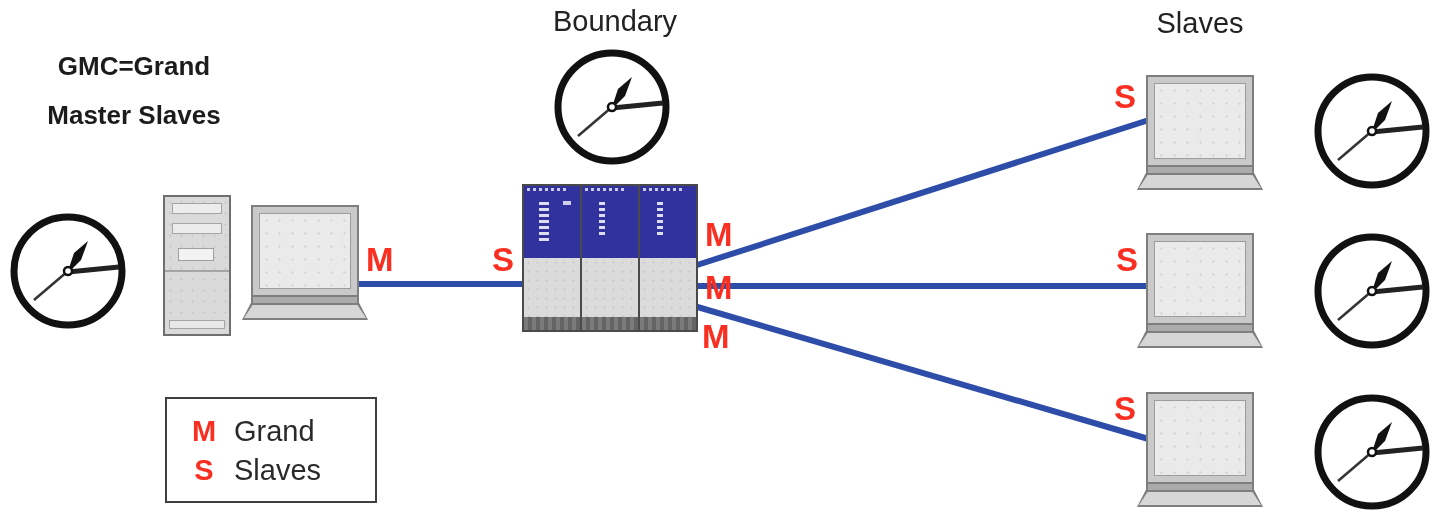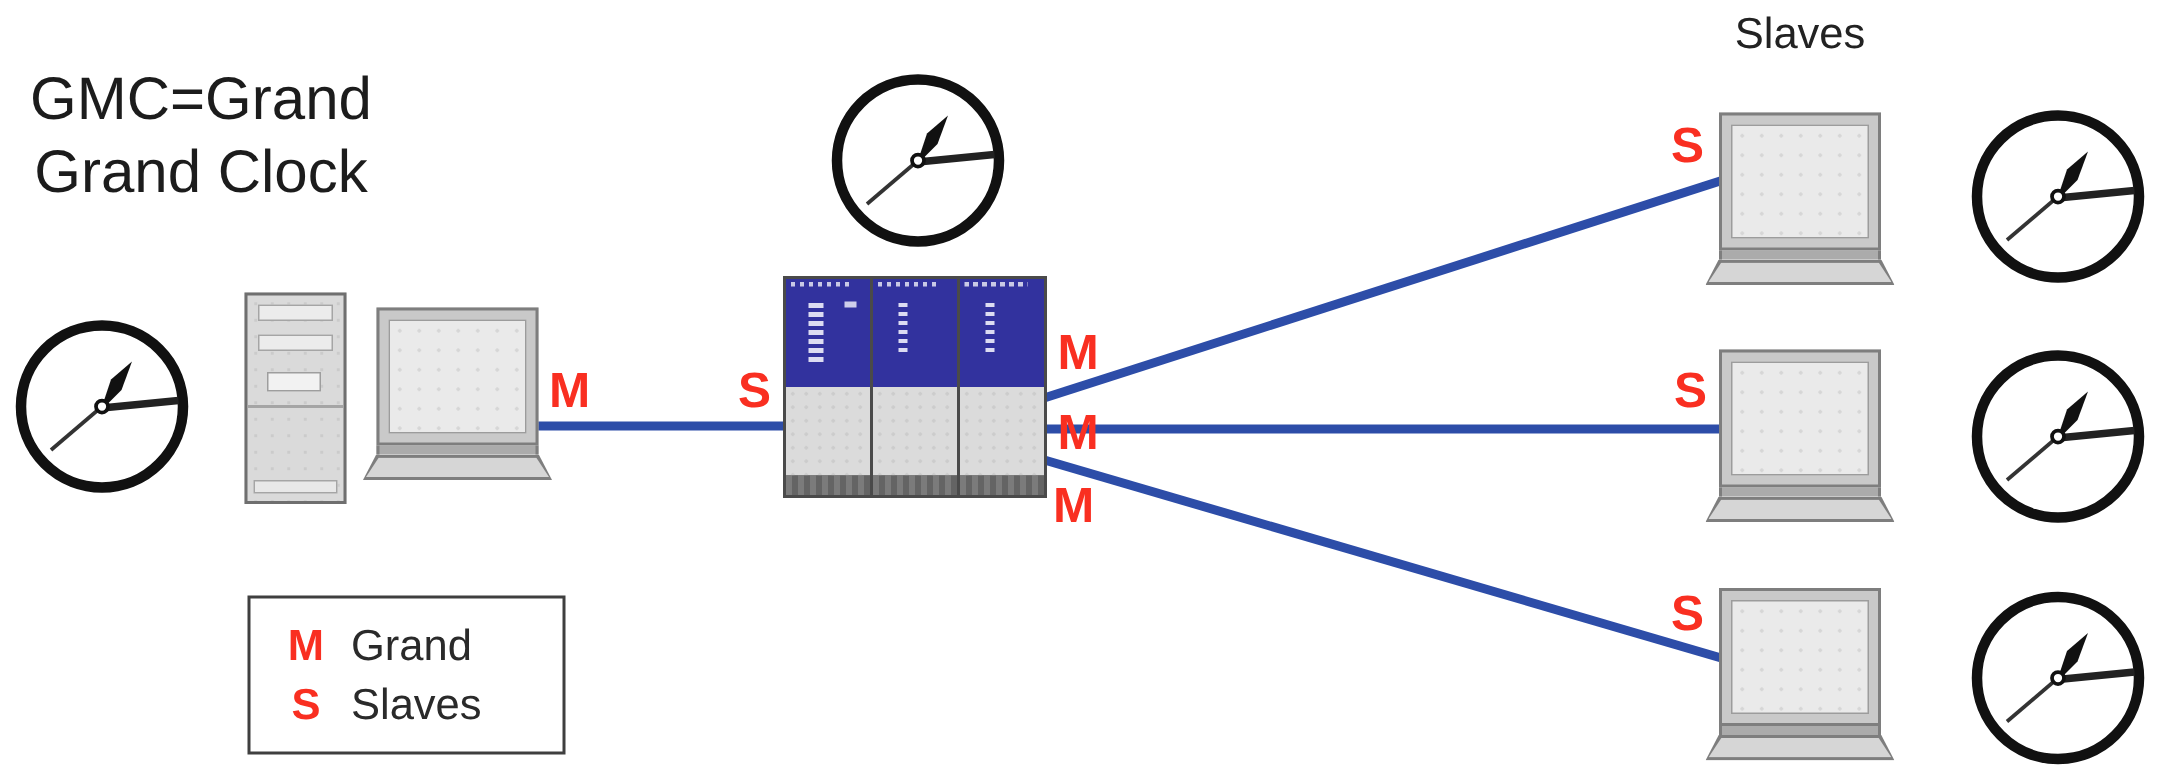--- a/index.html
+++ b/index.html
@@ -11,21 +11,21 @@
   html,body{margin:0;padding:0;background:#fff;}
   .canvas{
     position:relative;width:1440px;height:519px;overflow:hidden;background:#fff;
     font-family:"Liberation Sans", sans-serif;color:var(--text-dark);
   }
   
   svg.links{position:absolute;left:0;top:0;width:1440px;height:519px;z-index:1;}
   svg.links line{stroke:var(--link-blue);stroke-width:6;}
   
   .gmc-title{position:absolute;left:10px;top:42px;width:248px;text-align:center;
-    font-size:40px;font-weight:normal;line-height:49px;z-index:3;}
+    font-size:26px;font-weight:bold;line-height:49px;z-index:3;}
   .node-label{position:absolute;font-size:29px;line-height:34px;text-align:center;z-index:3;color:#222;}
   .lbl-boundary{left:520px;top:4px;width:190px;}
   .lbl-slaves{left:1140px;top:6px;width:120px;}
   .port{position:absolute;z-index:4;color:var(--label-red);font-weight:bold;
     font-size:33px;line-height:33px;}
   
   .clock{position:absolute;width:120px;height:120px;z-index:2;}
   .clock svg{width:100%;height:100%;}
   
   .laptop{position:absolute;width:126px;z-index:2;}
@@ -78,22 +78,23 @@
 
   <svg class="links">
     <line x1="358" y1="284" x2="528" y2="284"></line>
     <line x1="694" y1="266" x2="1152" y2="119"></line>
     <line x1="694" y1="286" x2="1152" y2="286"></line>
     <line x1="694" y1="306" x2="1152" y2="440"></line>
   </svg>
 
   <div class="gmc-title">
     <div>GMC=Grand</div>
-    <div>Grand Clock</div>
-  </div>
+    <div>Master Slaves</div>
+  </div>
+  <div class="node-label lbl-boundary">Boundary</div>
   <div class="node-label lbl-slaves">Slaves</div>
 
   <div class="clock" style="left:8px;top:211px;">
     <svg viewBox="0 0 120 120">
         <circle cx="60" cy="60" r="54" fill="#fff" stroke="#111" stroke-width="7"></circle>
         <line x1="60" y1="61" x2="111" y2="56" stroke="#222" stroke-width="5"></line>
         <polygon points="80,30 73,49 59,63 66,42" fill="#111"></polygon>
         <line x1="60" y1="60" x2="26" y2="89" stroke="#333" stroke-width="2.5"></line>
         <circle cx="60" cy="60" r="4" fill="#fff" stroke="#111" stroke-width="2.5"></circle>
       </svg>

